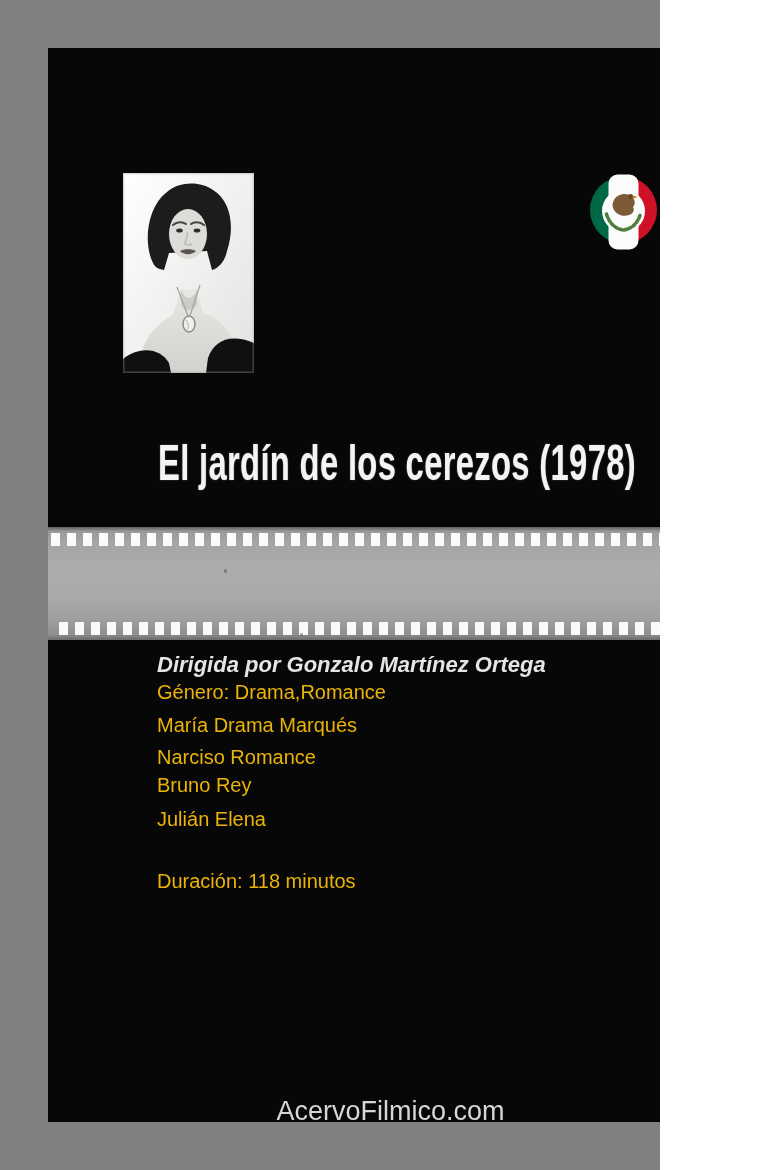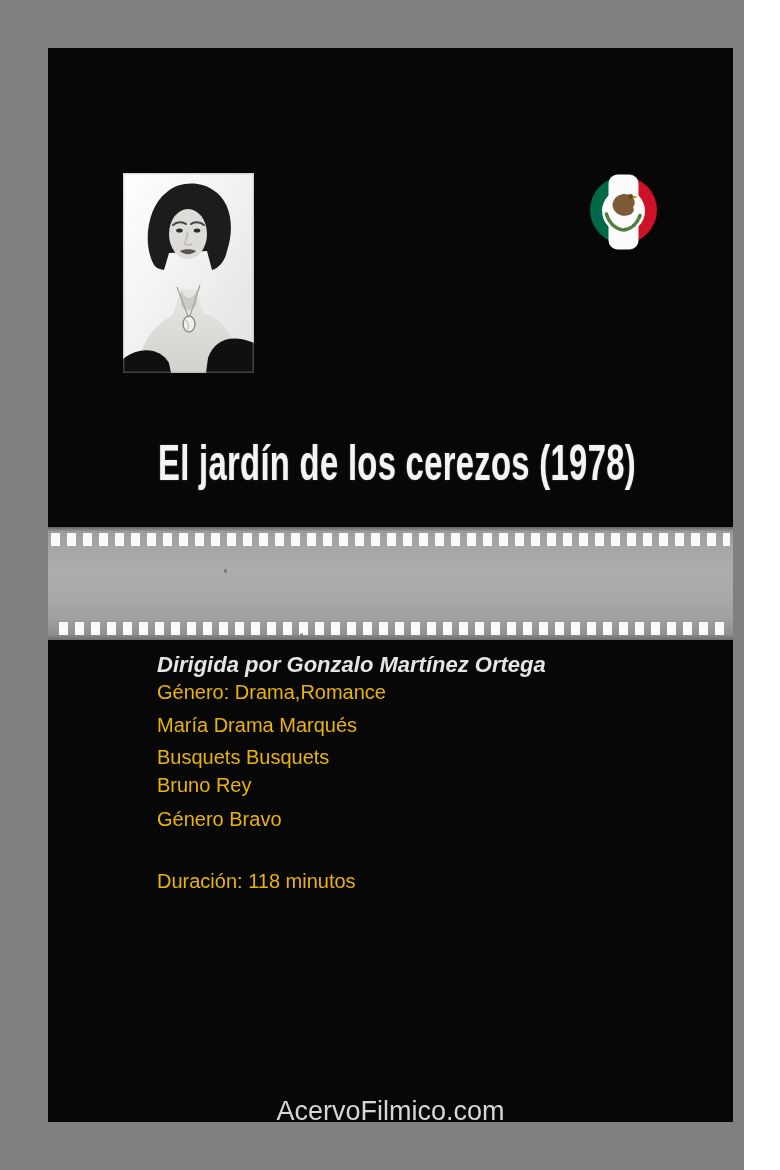--- a/index.html
+++ b/index.html
@@ -1,19 +1,19 @@
 <!DOCTYPE html>
 <html><head>
 <meta charset="utf-8">
 <style>
   html,body{margin:0;padding:0;}
   body{font-family:"Liberation Sans", sans-serif;}
   .page{
     position:relative;
-    width:744px;height:1170px;
+    width:660px;height:1170px;
     background:#808080;
     overflow:hidden;
   }
   .poster{
     position:absolute;
     left:48px;top:48px;
     width:685px;height:1074px;
     background:#070707;
     overflow:hidden;
   }
@@ -164,21 +164,21 @@
     <div class="filmstrip">
       <div class="perf-row perf-top"></div>
       <div class="perf-row perf-bottom"></div>
       <div class="speck speck-1"></div>
       <div class="speck speck-2"></div>
     </div>
 
     <div class="credit-line credit-director">Dirigida por Gonzalo Martínez Ortega</div>
     <div class="credit-line credit-genre">Género: Drama,Romance</div>
     <div class="credit-line credit-cast-0">María Drama Marqués</div>
-    <div class="credit-line credit-cast-1">Busquets Busquets</div>
+    <div class="credit-line credit-cast-1">Narciso Romance</div>
     <div class="credit-line credit-cast-2">Bruno Rey</div>
-    <div class="credit-line credit-cast-3">Género Bravo</div>
+    <div class="credit-line credit-cast-3">Julián Elena</div>
     <div class="credit-line credit-duration">Duración: 118 minutos</div>
 
     <div class="footer">AcervoFilmico.com</div>
 
   </div>
 </div>
 
 </body></html>

